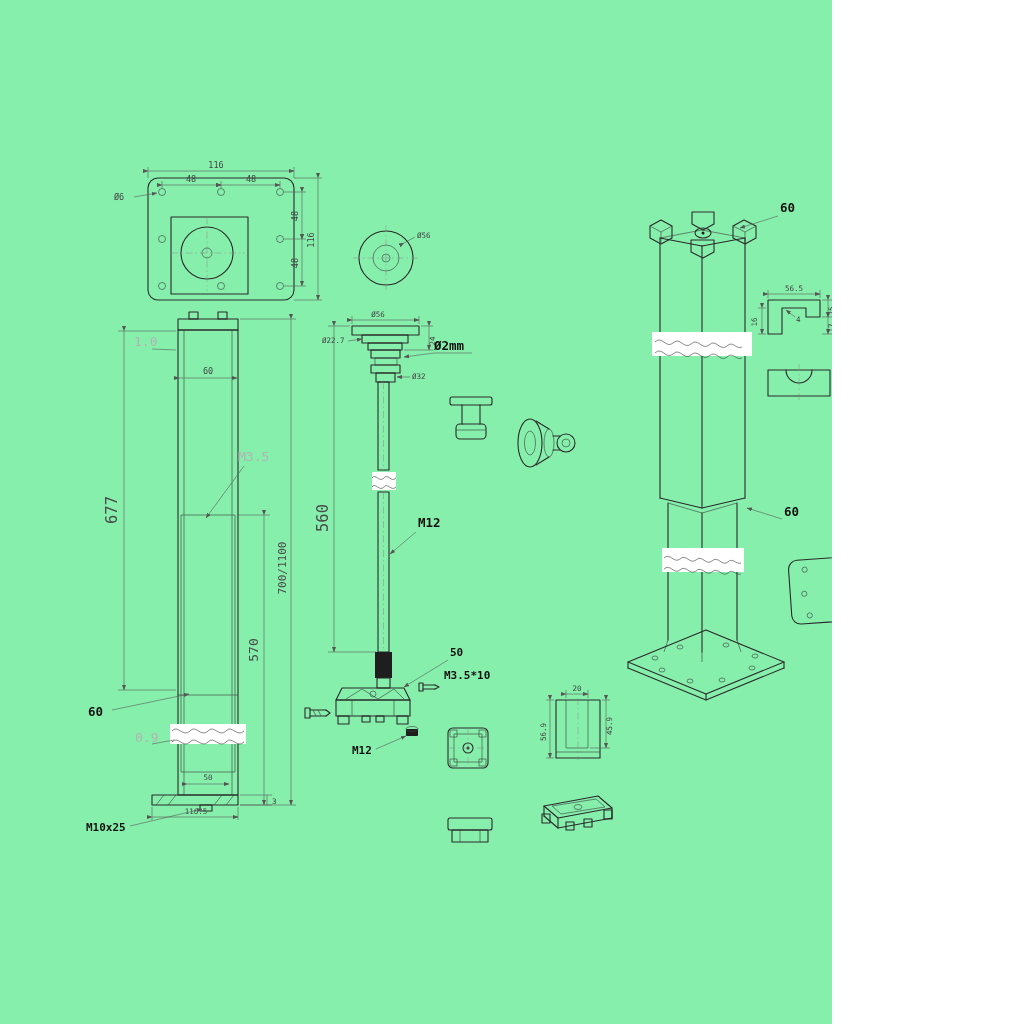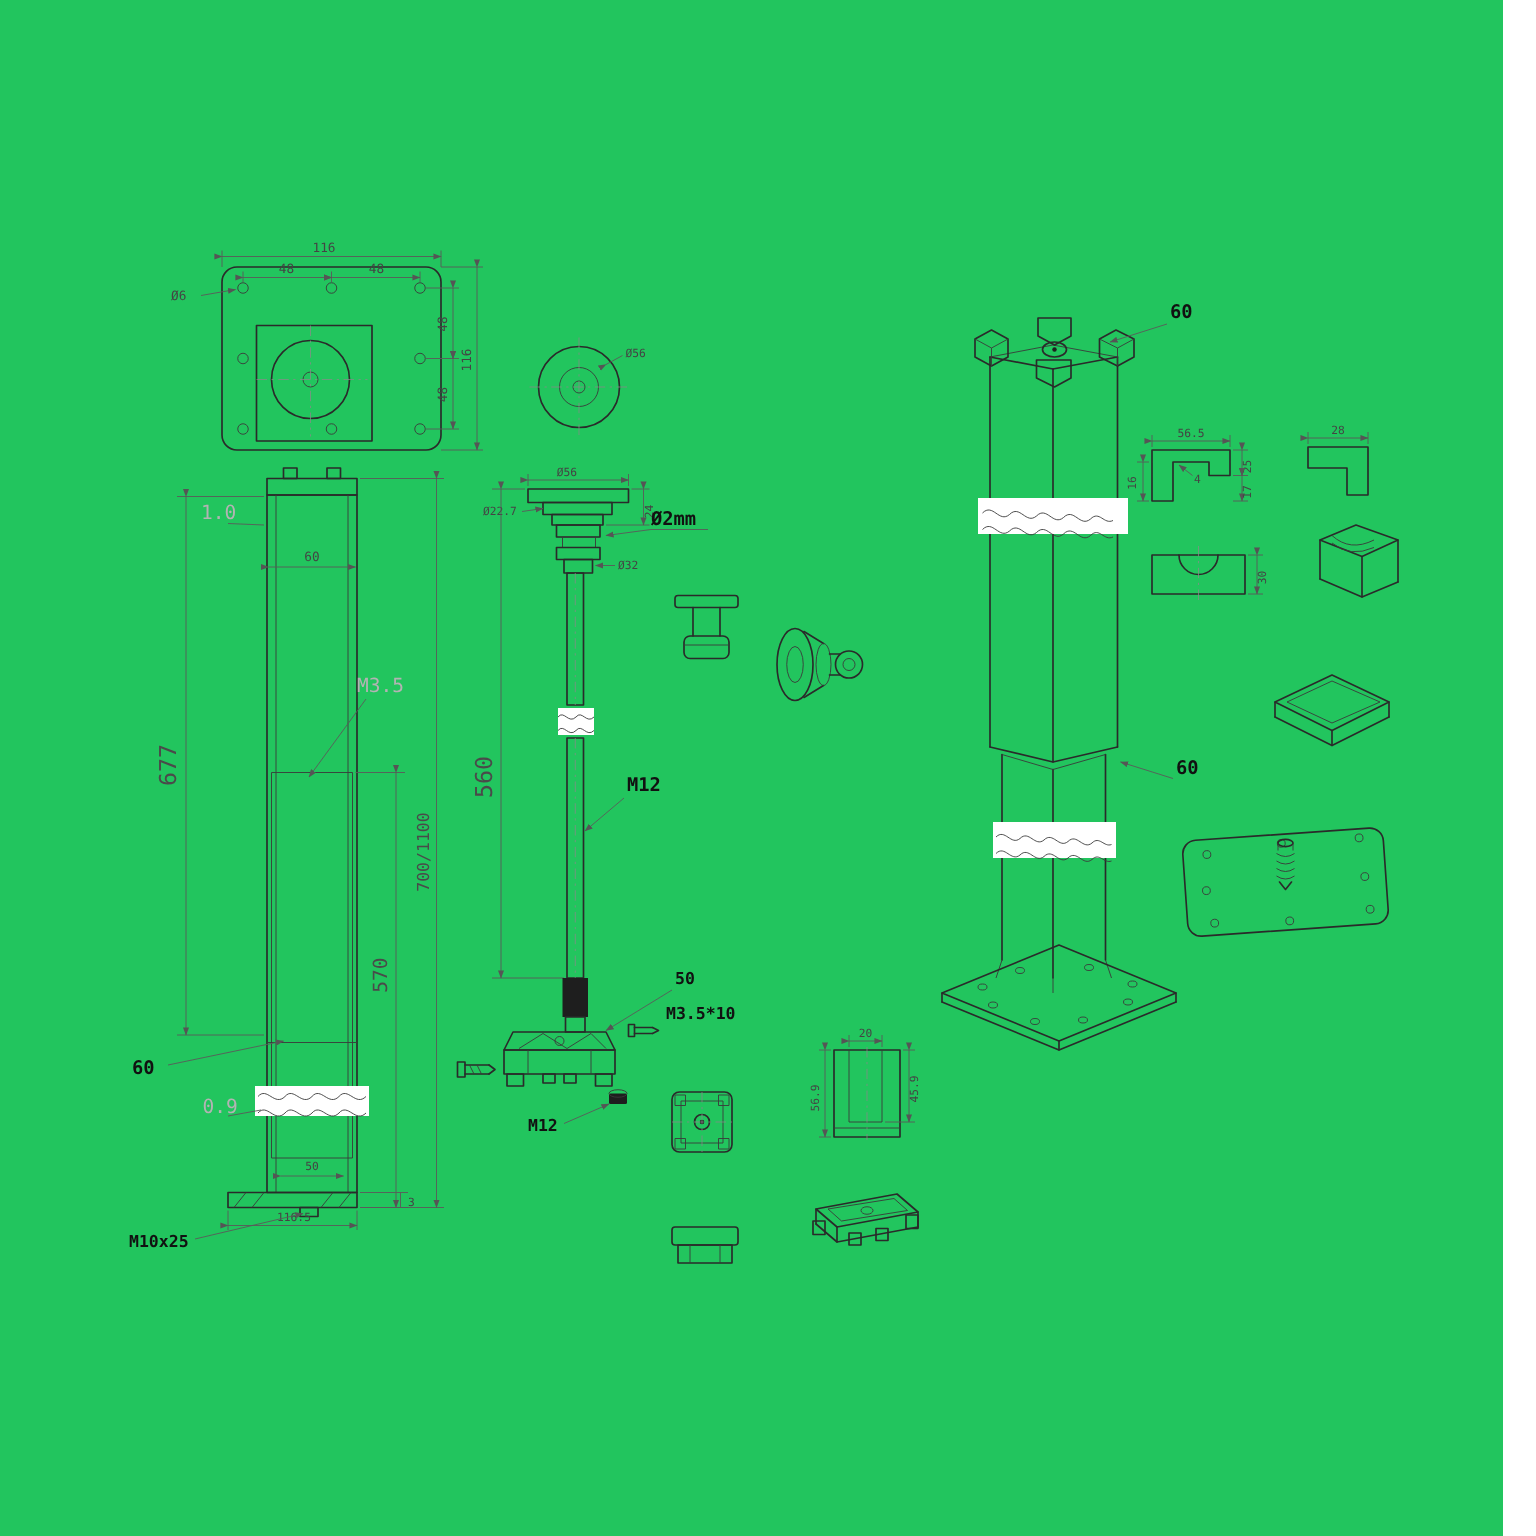--- a/index.html
+++ b/index.html
@@ -1,16 +1,16 @@
 <!DOCTYPE html>
 <html><head>
 <meta charset="utf-8">
 <style>
   html,body{margin:0;padding:0;background:#fff;}
-  .canvas{position:relative;width:1002px;height:1024px;background:#22c55e;overflow:hidden;}
+  .canvas{position:relative;width:832px;height:1024px;background:#86efac;overflow:hidden;}
   svg{display:block;}
   .ln{fill:none;stroke:#2a2a2a;stroke-width:1.1;stroke-linejoin:round;stroke-linecap:round;}
   .tn{fill:none;stroke:#3a3a3a;stroke-width:0.6;stroke-linejoin:round;}
   .dm{fill:none;stroke:#5a5a5a;stroke-width:0.6;}
   .cl{fill:none;stroke:#8a8a8a;stroke-width:0.5;stroke-dasharray:7 3 1.5 3;}
   .mask{fill:#ffffff;stroke:none;}
   .dark{fill:#1e1e1e;stroke:none;}
   text{font-family:"DejaVu Sans Mono","Liberation Mono",monospace;fill:#333;}
   .t7{font-size:7.5px;fill:#444;}
   .t8{font-size:8.5px;fill:#444;}

